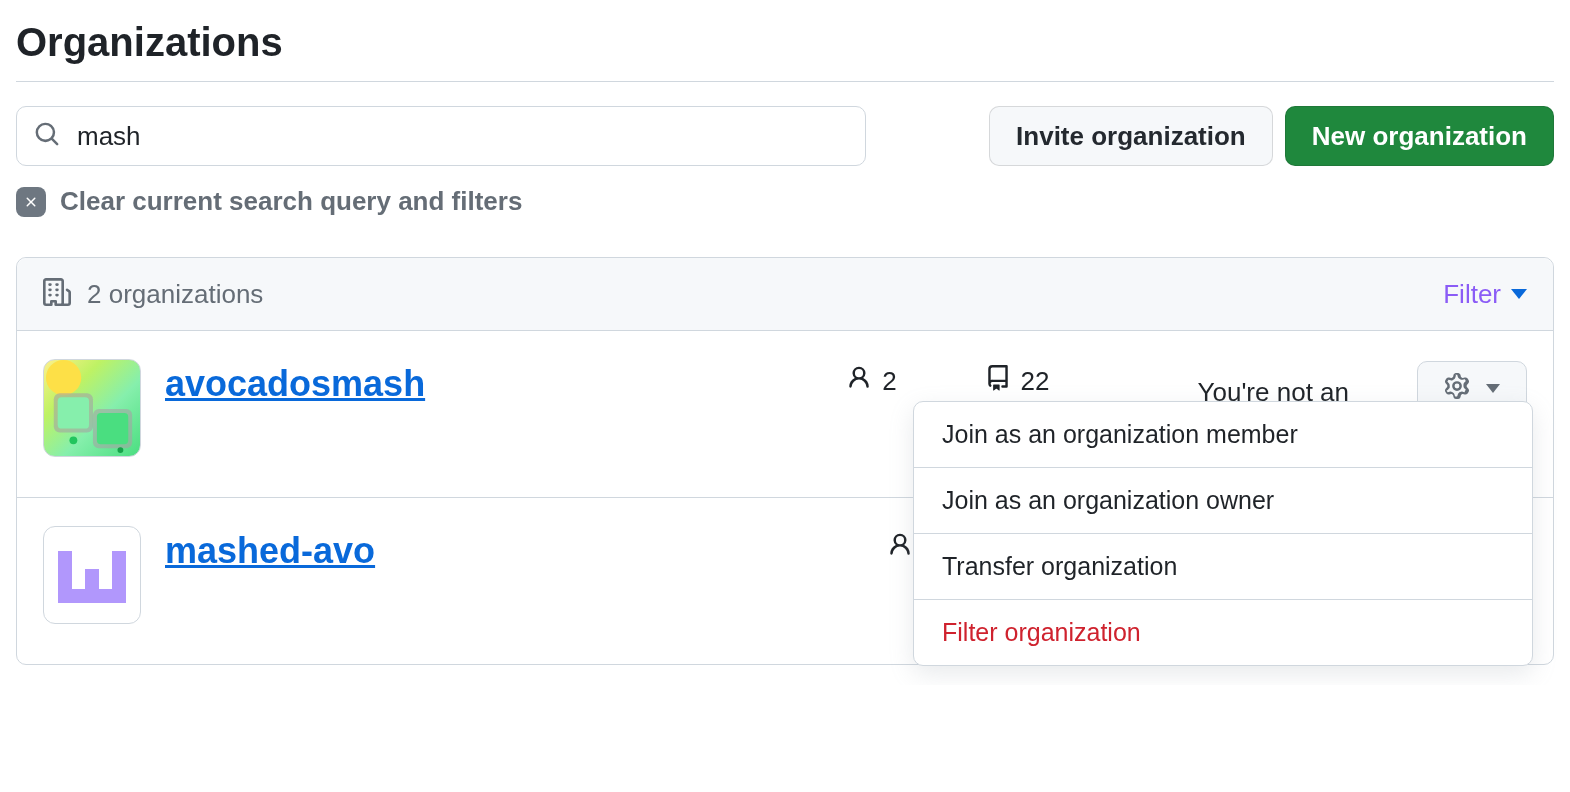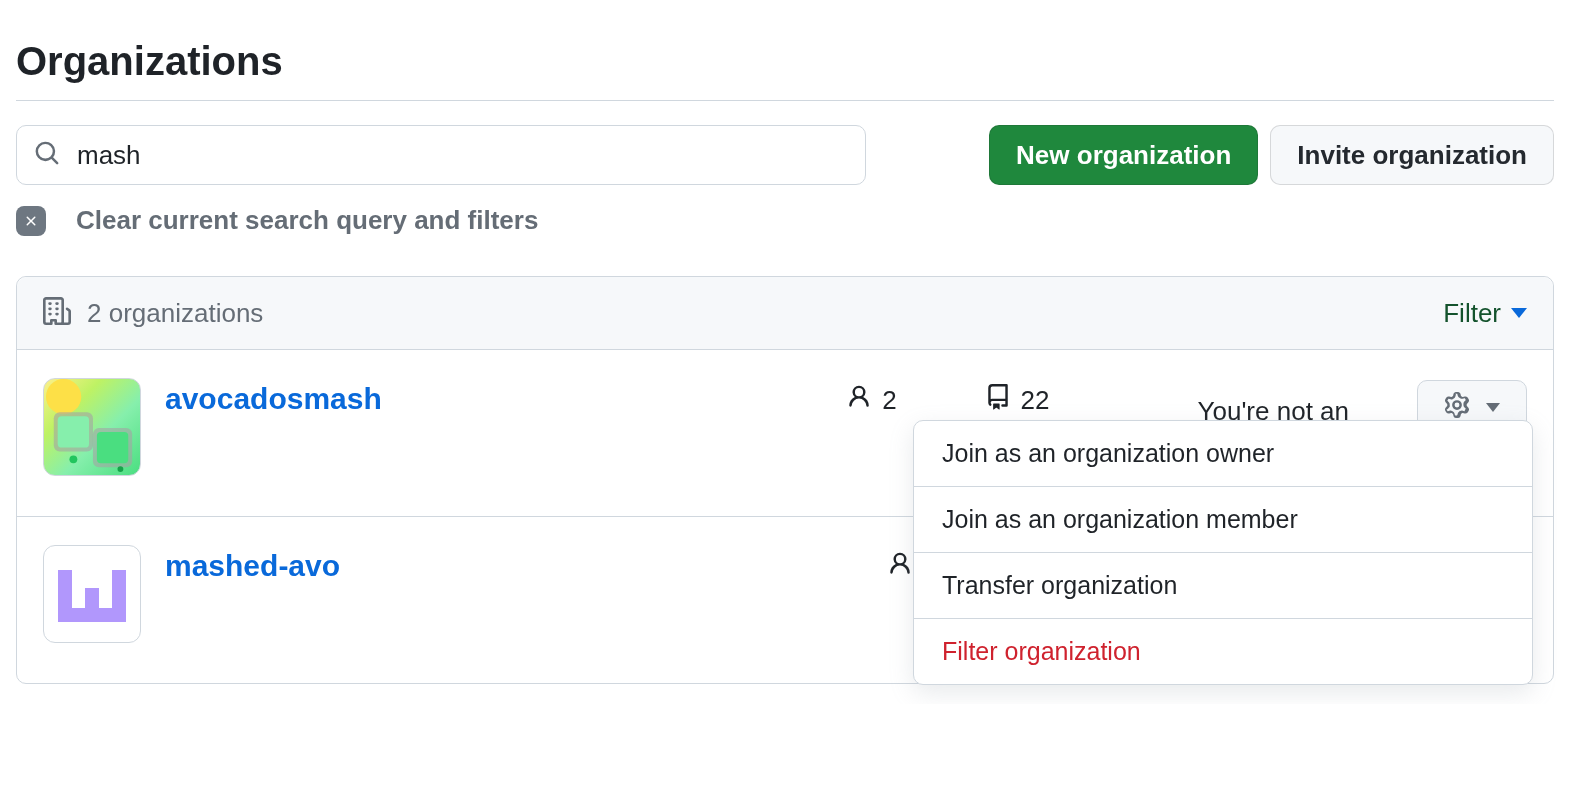--- a/index.html
+++ b/index.html
@@ -10,21 +10,20 @@
     padding: 20px 16px;
     width: 1570px;
   }
   h1.page-title {
     font-size: 40px;
     font-weight: 600;
     color: #1f2328;
     padding-bottom: 16px;
     border-bottom: 1px solid #d0d7de;
     margin-bottom: 24px;
-    margin-top: 19px;
   }
   .toolbar {
     display: flex;
     align-items: center;
     gap: 12px;
     margin-bottom: 20px;
   }
   .search-wrap {
     position: relative;
     flex: 0 0 auto;
@@ -81,21 +80,20 @@
     background: #6e7781;
     display: flex;
     align-items: center;
     justify-content: center;
     color: #ffffff;
   }
   .clear-text {
     font-size: 26px;
     font-weight: 600;
     color: #656d76;
-    margin-left: 16px;
   }
   .list-box {
     border: 1px solid #d0d7de;
     border-radius: 10px;
     overflow: visible;
   }
   .list-header {
     background: #f6f8fa;
     border-bottom: 1px solid #d0d7de;
     padding: 20px 26px;
@@ -103,21 +101,21 @@
     align-items: center;
     gap: 16px;
     border-radius: 10px 10px 0 0;
     text-align: right;
   }
   .org-count {
     font-size: 26px;
     color: #656d76;
   }
   .filter-link {
-    color: #14532d;
+    color: #8b5cf6;
     font-size: 26px;
     font-weight: 500;
     display: flex;
     align-items: center;
     gap: 10px;
     cursor: pointer;
   }
   .caret-down {
     width: 0; height: 0;
     border-left: 8px solid transparent;
@@ -146,24 +144,25 @@
   }
   .avatar.avo {
     background: linear-gradient(135deg, #fef08a 0%, #bef264 30%, #86efac 60%, #4ade80 100%);
   }
   .avatar.identicon {
     background: #ffffff;
     color: #a78bfa;
   }
   .org-name {
     color: #0969da;
-    font-size: 30px;
+    font-size: 36px;
     font-weight: 600;
     flex-shrink: 0;
     margin-top: 4px;
+    text-decoration: underline;
   }
   .stat-group {
     display: flex;
     align-items: center;
     gap: 10px;
     color: #1f2328;
     font-size: 26px;
     margin-top: 6px;
   }
   .row-flex-spacer { flex:1; }
@@ -227,22 +226,22 @@
 <div class="toolbar">
   <div class="search-wrap">
     <span class="search-icon">
       <svg width="26" height="26" viewBox="0 0 16 16" fill="currentColor">
           <path d="M10.68 11.74a6 6 0 0 1-7.922-8.982 6 6 0 0 1 8.982 7.922l3.04 3.04a.749.749 0 0 1-.326 1.275.75.75 0 0 1-.734-.215ZM11.5 7a4.499 4.499 0 1 0-8.997 0A4.499 4.499 0 0 0 11.5 7Z"></path>
         </svg>
     </span>
     <input class="search-input" type="text" value="mash" style="">
   </div>
   <div class="spacer"></div>
+  <button class="btn btn-default">Invite organization</button>
   <button class="btn btn-primary">New organization</button>
-  <button class="btn btn-default">Invite organization</button>
 </div>
 
 <div class="clear-row">
   <span class="clear-badge">
     <svg width="16" height="16" viewBox="0 0 16 16" fill="currentColor">
         <path d="M3.72 3.72a.75.75 0 0 1 1.06 0L8 6.94l3.22-3.22a.749.749 0 0 1 1.275.326.75.75 0 0 1-.215.734L9.06 8l3.22 3.22a.749.749 0 0 1-.326 1.275.75.75 0 0 1-.734-.215L8 9.06l-3.22 3.22a.75.75 0 0 1-1.06-1.06L6.94 8 3.72 4.78a.75.75 0 0 1 0-1.06Z"></path>
       </svg>
   </span>
   <span class="clear-text">Clear current search query and filters</span>
 </div>
@@ -302,22 +301,22 @@
     <div class="settings-btn">
       <span class="muted-icon">
         <svg width="26" height="26" viewBox="0 0 16 16" fill="currentColor">
             <path d="M8 0a8.2 8.2 0 0 1 .701.031C9.444.095 9.99.645 10.16 1.29l.288 1.107c.018.066.079.158.212.224.231.114.454.243.668.386.123.082.233.09.299.071l1.103-.303c.644-.176 1.392.021 1.82.63.27.385.506.792.704 1.218.315.675.111 1.422-.364 1.891l-.814.806c-.049.048-.098.147-.088.294.016.257.016.515 0 .772-.01.147.038.246.088.294l.814.806c.475.469.679 1.216.364 1.891a7.977 7.977 0 0 1-.704 1.217c-.428.61-1.176.807-1.82.63l-1.102-.302c-.067-.019-.177-.011-.3.071a5.909 5.909 0 0 1-.668.386c-.133.066-.194.158-.211.224l-.29 1.106c-.168.646-.715 1.196-1.458 1.26a8.006 8.006 0 0 1-1.402 0c-.743-.064-1.289-.614-1.458-1.26l-.289-1.106c-.018-.066-.079-.158-.212-.224a5.738 5.738 0 0 1-.668-.386c-.123-.082-.233-.09-.299-.071l-1.103.303c-.644.176-1.392-.021-1.82-.63a8.12 8.12 0 0 1-.704-1.218c-.315-.675-.111-1.422.363-1.891l.815-.806c.05-.48.098-.147.088-.294a6.214 6.214 0 0 1 0-.772c.01-.147-.038-.246-.088-.294l-.815-.806C.635 6.045.431 5.298.746 4.623a7.92 7.92 0 0 1 .704-1.217c.428-.61 1.176-.807 1.82-.63l1.102.302c.067.019.177.011.3-.071.214-.143.437-.272.668-.386.133-.066.194-.158.211-.224l.29-1.106C6.009.645 6.556.095 7.299.03 7.53.01 7.764 0 8 0Zm-.571 1.525c-.036.003-.108.036-.137.146l-.289 1.105c-.147.561-.549.967-.998 1.189-.173.086-.34.183-.5.29-.417.278-.97.423-1.529.27l-1.103-.303c-.109-.03-.175.016-.195.045-.22.312-.412.644-.573.99-.14.031-.021.11.059.19l.815.806c.411.406.562.957.53 1.456a4.709 4.709 0 0 0 0 .582c.32.499-.119 1.05-.53 1.456l-.815.806c-.81.08-.073.159-.59.19.162.346.353.677.573.989.02.03.085.076.195.046l1.102-.303c.56-.153 1.113-.008 1.53.27.161.107.328.204.501.29.447.222.85.629.997 1.189l.289 1.105c.29.109.101.143.137.146a6.6 6.6 0 0 0 1.142 0c.036-.3.108-.36.137-.146l.289-1.105c.147-.561.549-.967.998-1.189.173-.86.34-.183.5-.29.417-.278.97-.423 1.529-.27l1.103.303c.109.029.175-.16.195-.45.22-.313.411-.644.573-.99.014-.31.021-.11-.059-.19l-.815-.806c-.411-.406-.562-.957-.53-1.456a4.709 4.709 0 0 0 0-.582c-.032-.499.119-1.05.53-1.456l.815-.806c.081-.8.073-.159.059-.19a6.464 6.464 0 0 0-.573-.989c-.02-.03-.085-.076-.195-.046l-1.102.303c-.56.153-1.113.008-1.53-.27a4.44 4.44 0 0 0-.501-.29c-.447-.222-.85-.629-.997-1.189l-.289-1.105c-.029-.11-.101-.143-.137-.146a6.6 6.6 0 0 0-1.142 0ZM11 8a3 3 0 1 1-6 0 3 3 0 0 1 6 0ZM9.5 8a1.5 1.5 0 1 0-3.001.001A1.5 1.5 0 0 0 9.5 8Z"></path>
           </svg>
       </span>
       <span class="settings-caret"></span>
     </div>
 
     <div class="dropdown">
+      <div class="dropdown-item">Join as an organization member</div>
       <div class="dropdown-item">Join as an organization owner</div>
-      <div class="dropdown-item">Join as an organization member</div>
       <div class="dropdown-item">Transfer organization</div>
       <div class="dropdown-item danger" style="position:relative;">Filter organization</div>
     </div>
   </div>
 
   <div class="org-row">
     <div class="avatar identicon">
       <svg width="80" height="80" viewBox="0 0 80 80">
         <rect x="6" y="16" width="14" height="52" fill="#b197fc"></rect>
         <rect x="60" y="16" width="14" height="52" fill="#b197fc"></rect>

